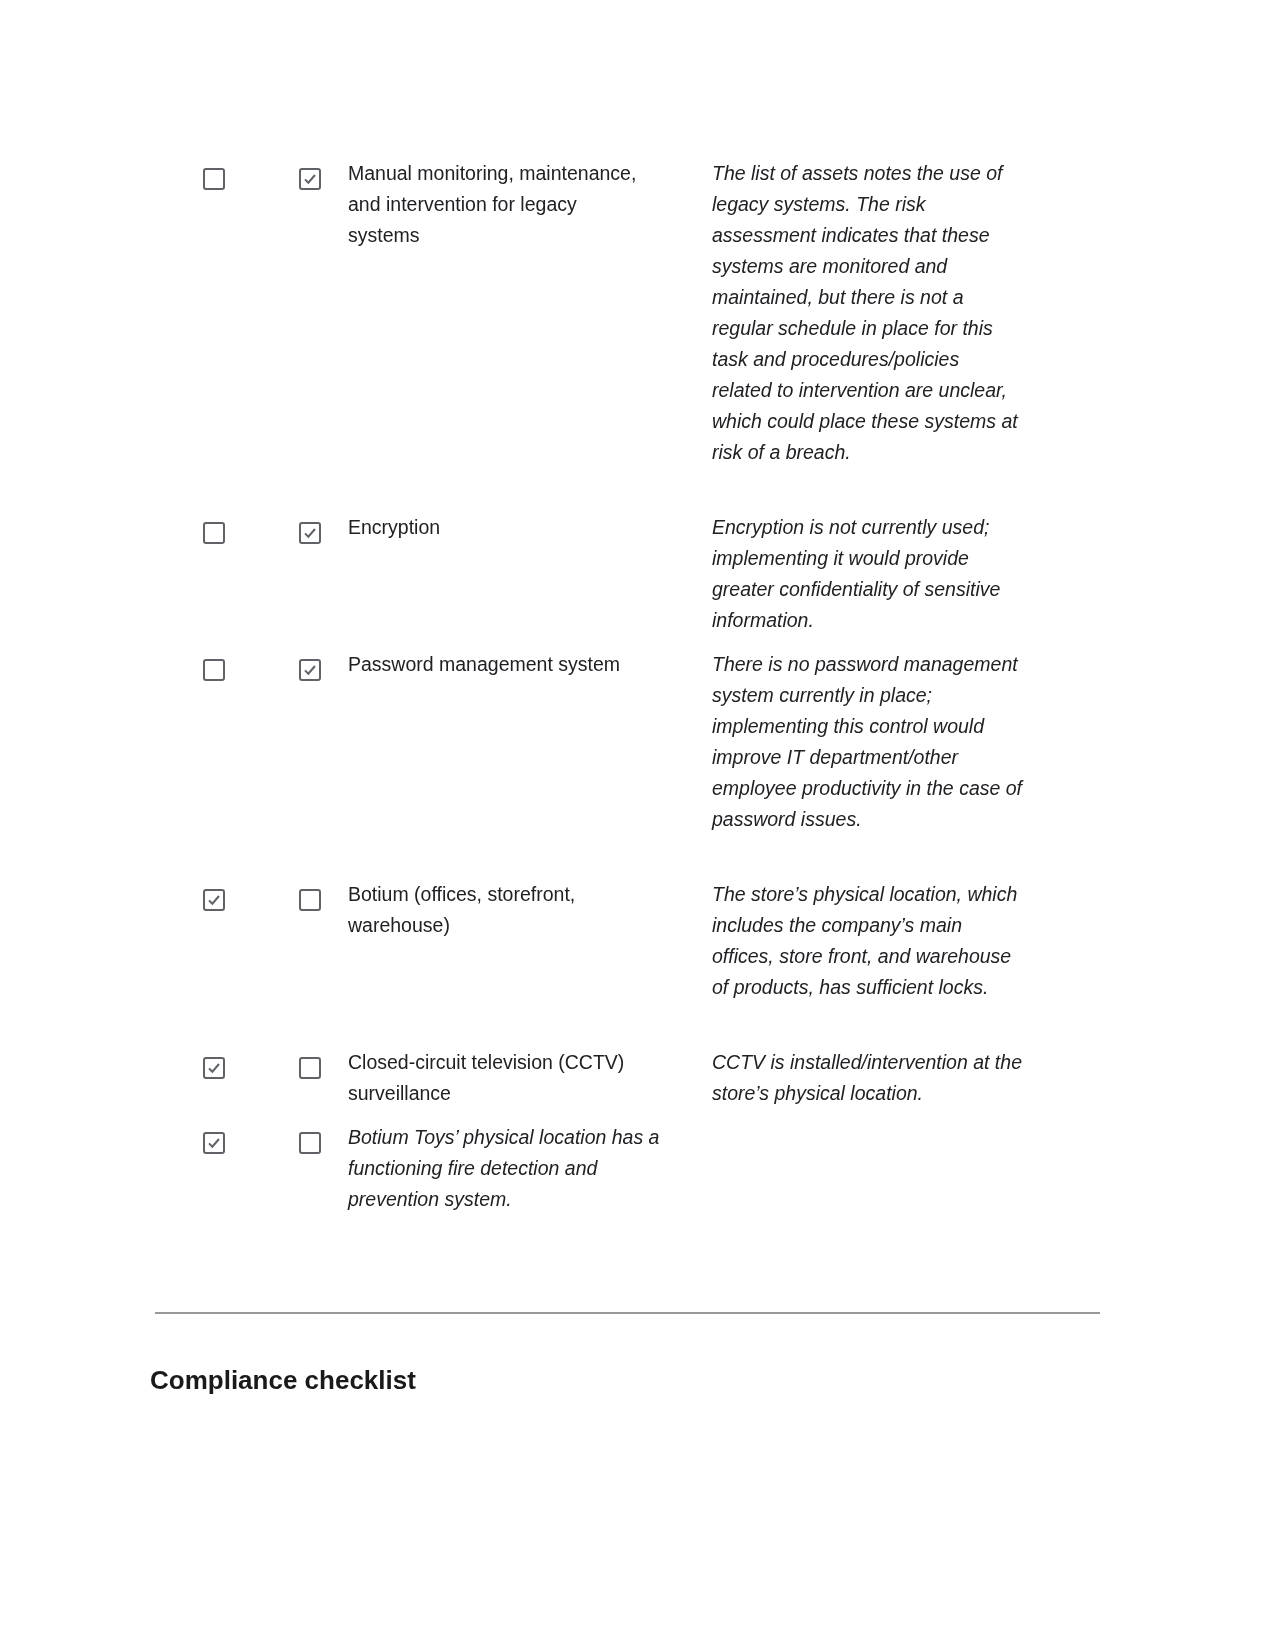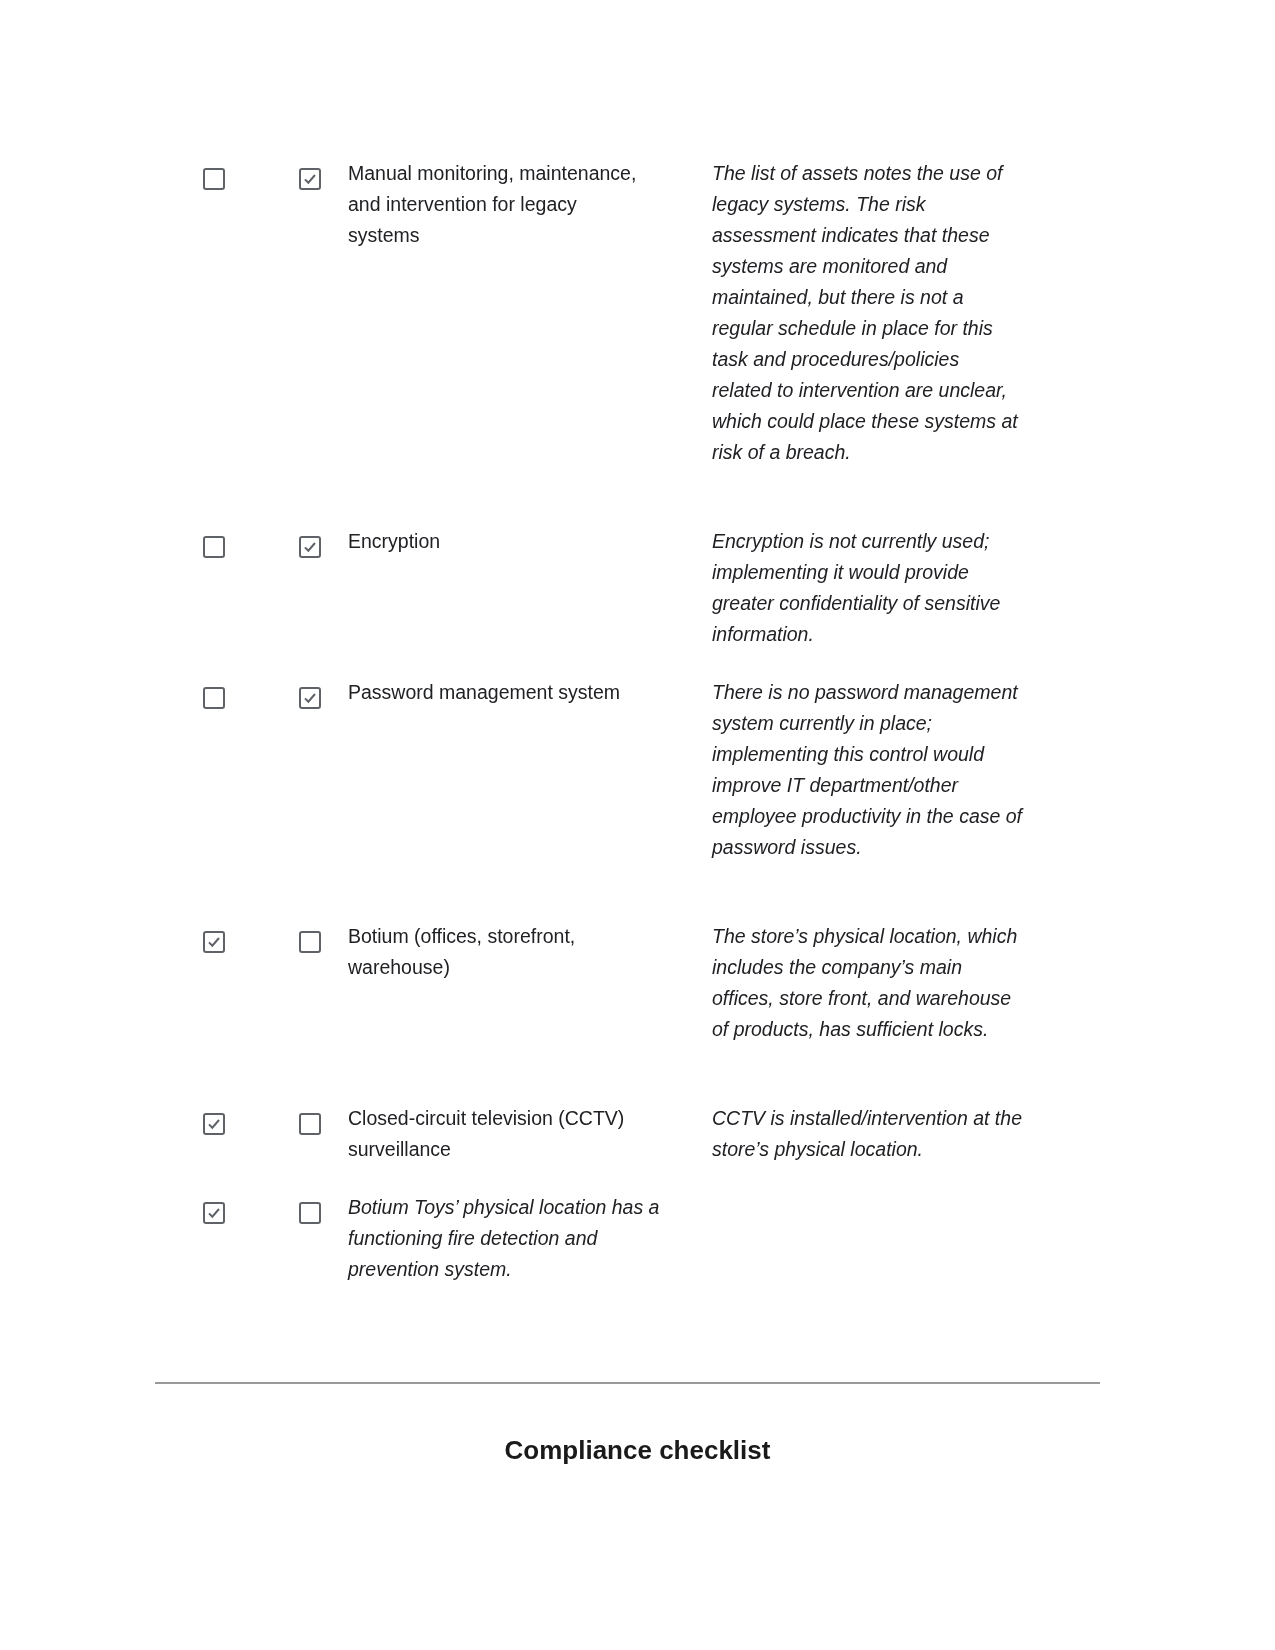--- a/index.html
+++ b/index.html
@@ -22,21 +22,21 @@
     top: 158px;
     width: 975px;
     font-size: 19.5px;
     line-height: 31px;
   }
   .row {
     display: grid;
     grid-template-columns: 96px 99px 364px 316px;
     align-items: start;
   }
-  .row + .row { margin-top: 27px; }
+  .row + .row { margin-top: 13px; }
   .r1 { min-height: 341px; }
   .r2 { min-height: 124px; }
   .r3 { min-height: 217px; }
   .r4 { min-height: 155px; }
   .r5 { min-height: 62px; }
   .r6 { min-height: 124px; }
   .cb {
     box-sizing: border-box;
     width: 22px;
     height: 22px;
@@ -72,21 +72,20 @@
     width: 963px;
     height: 2px;
     background: #999999;
   }
   .section-heading {
     margin-top: 50px;
     font-size: 26px;
     line-height: 32px;
     font-weight: bold;
     color: #1a1a1a;
-    text-align: center;
   }
 </style>
 </head>
 <body>
 
 <div class="page">
   <div class="content">
 
     <div class="row r1">
       <div class="cell">

